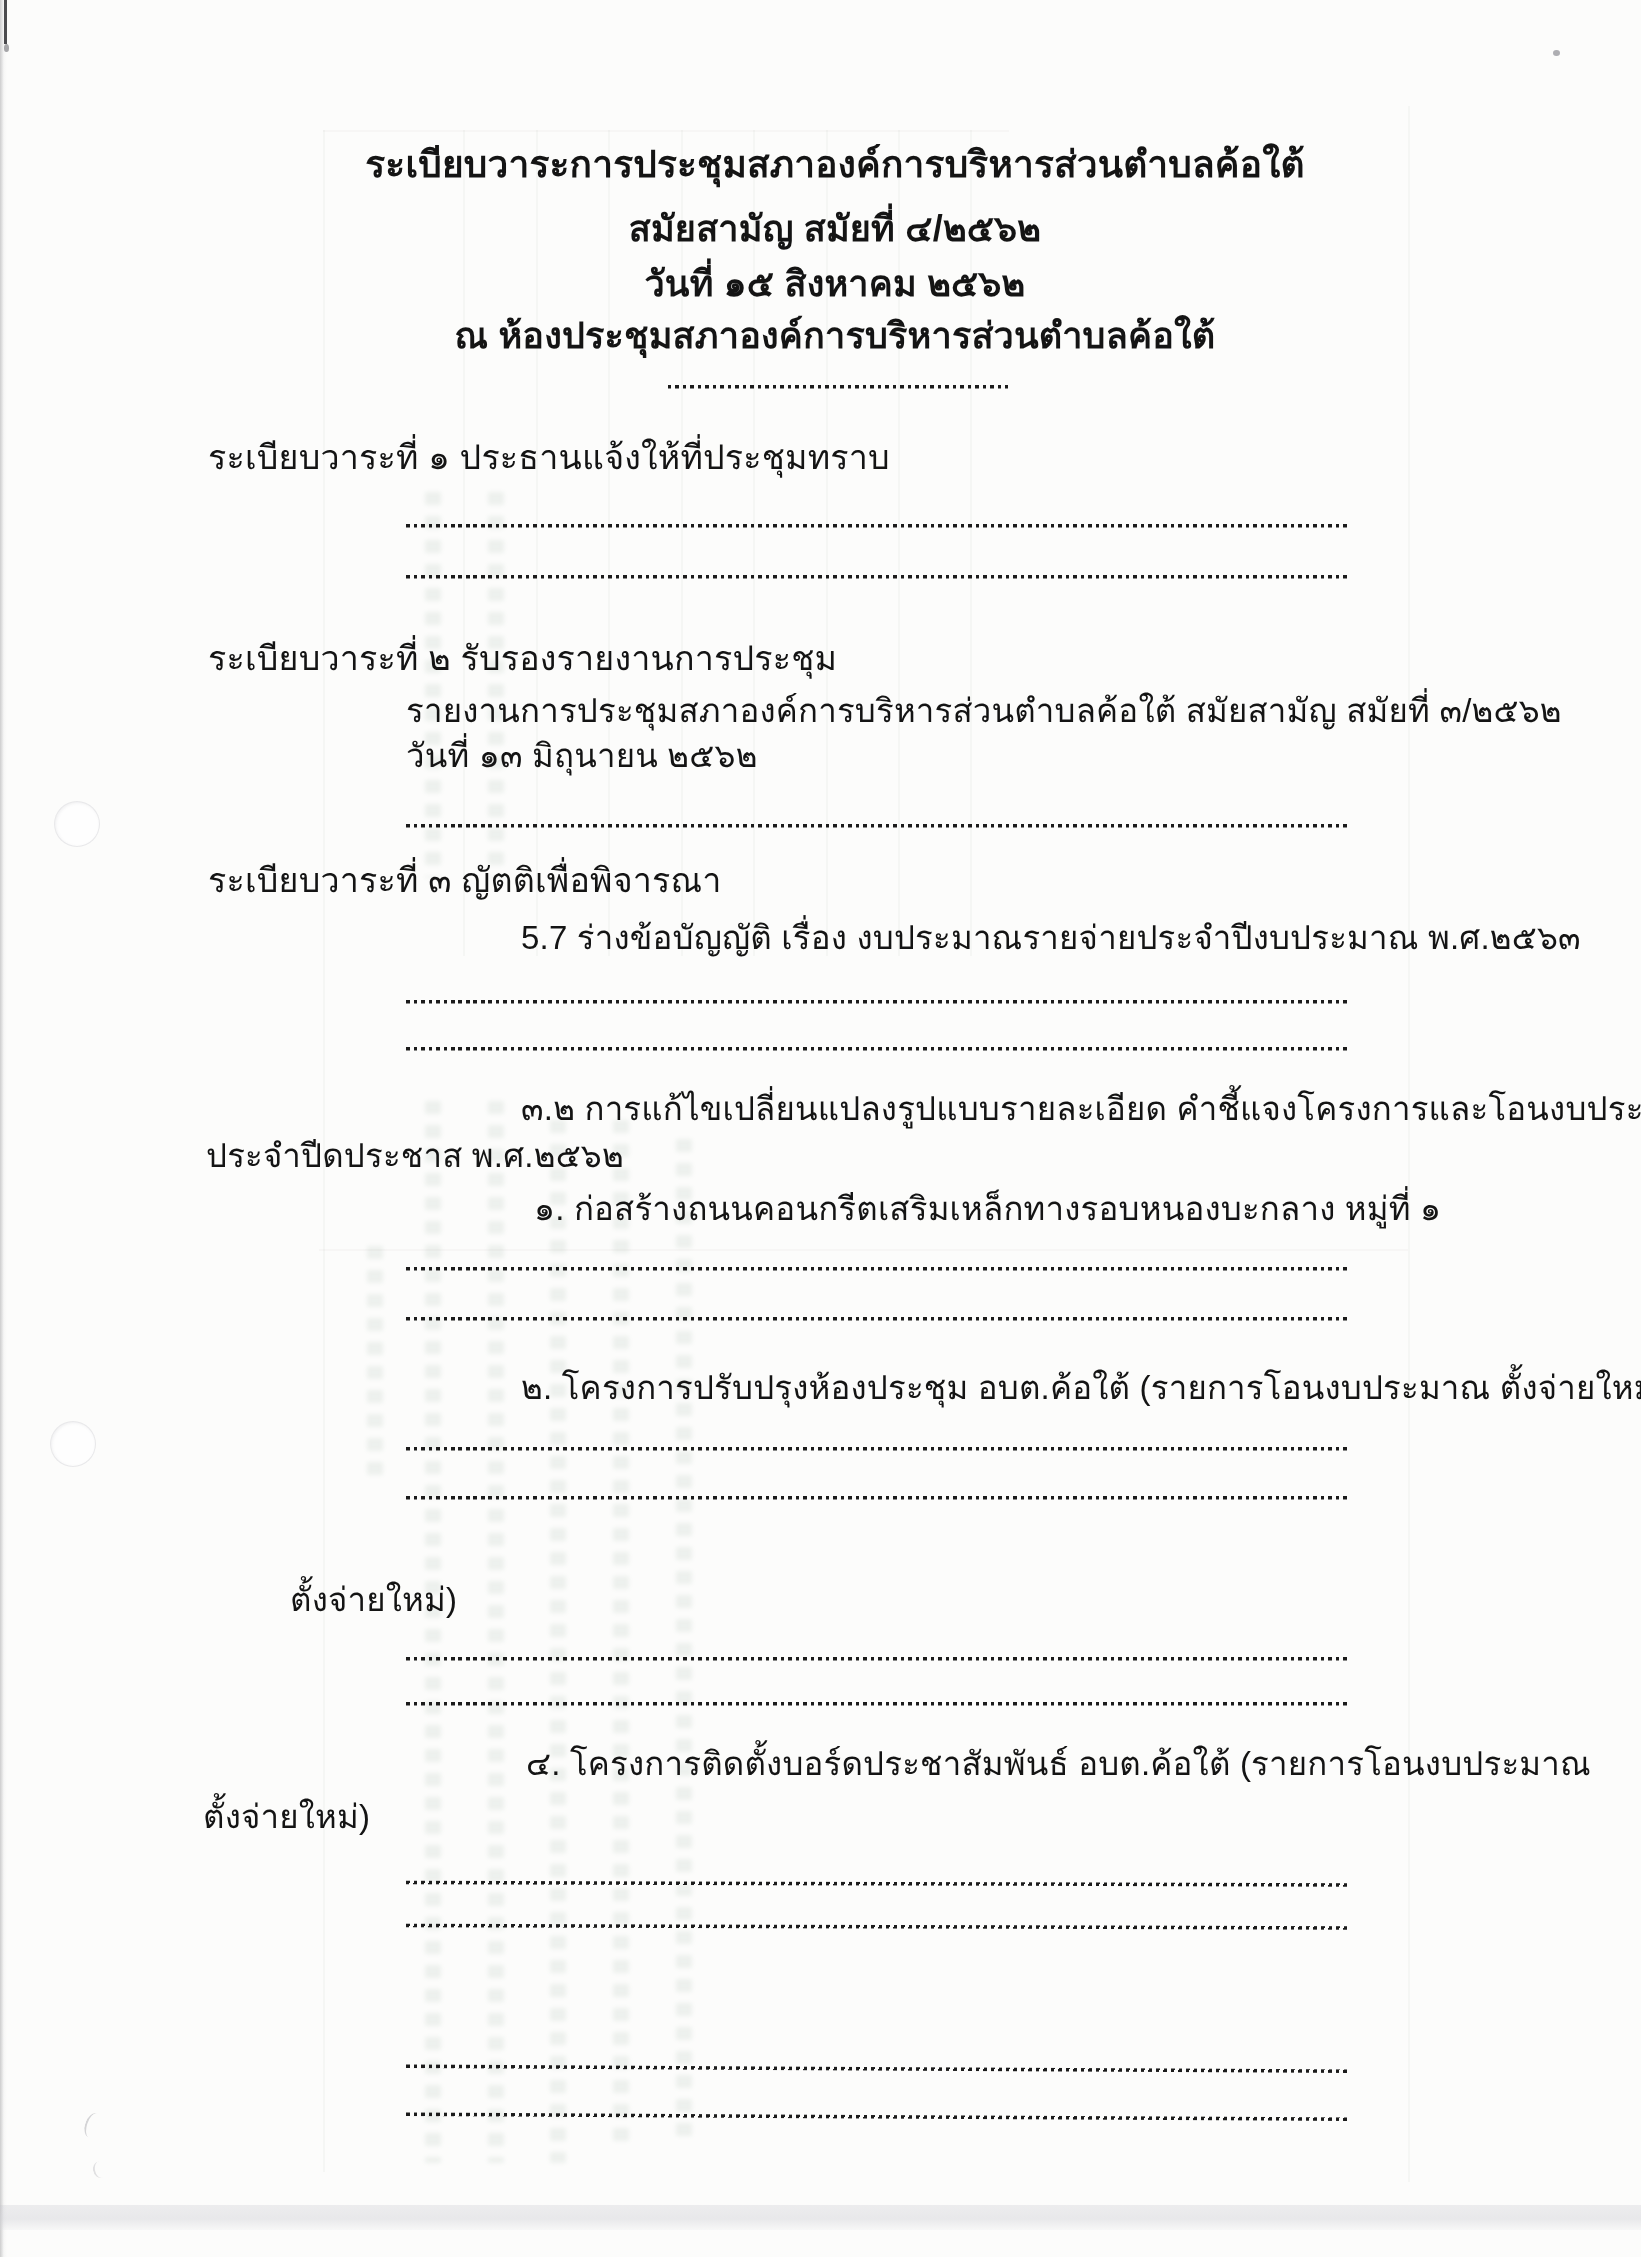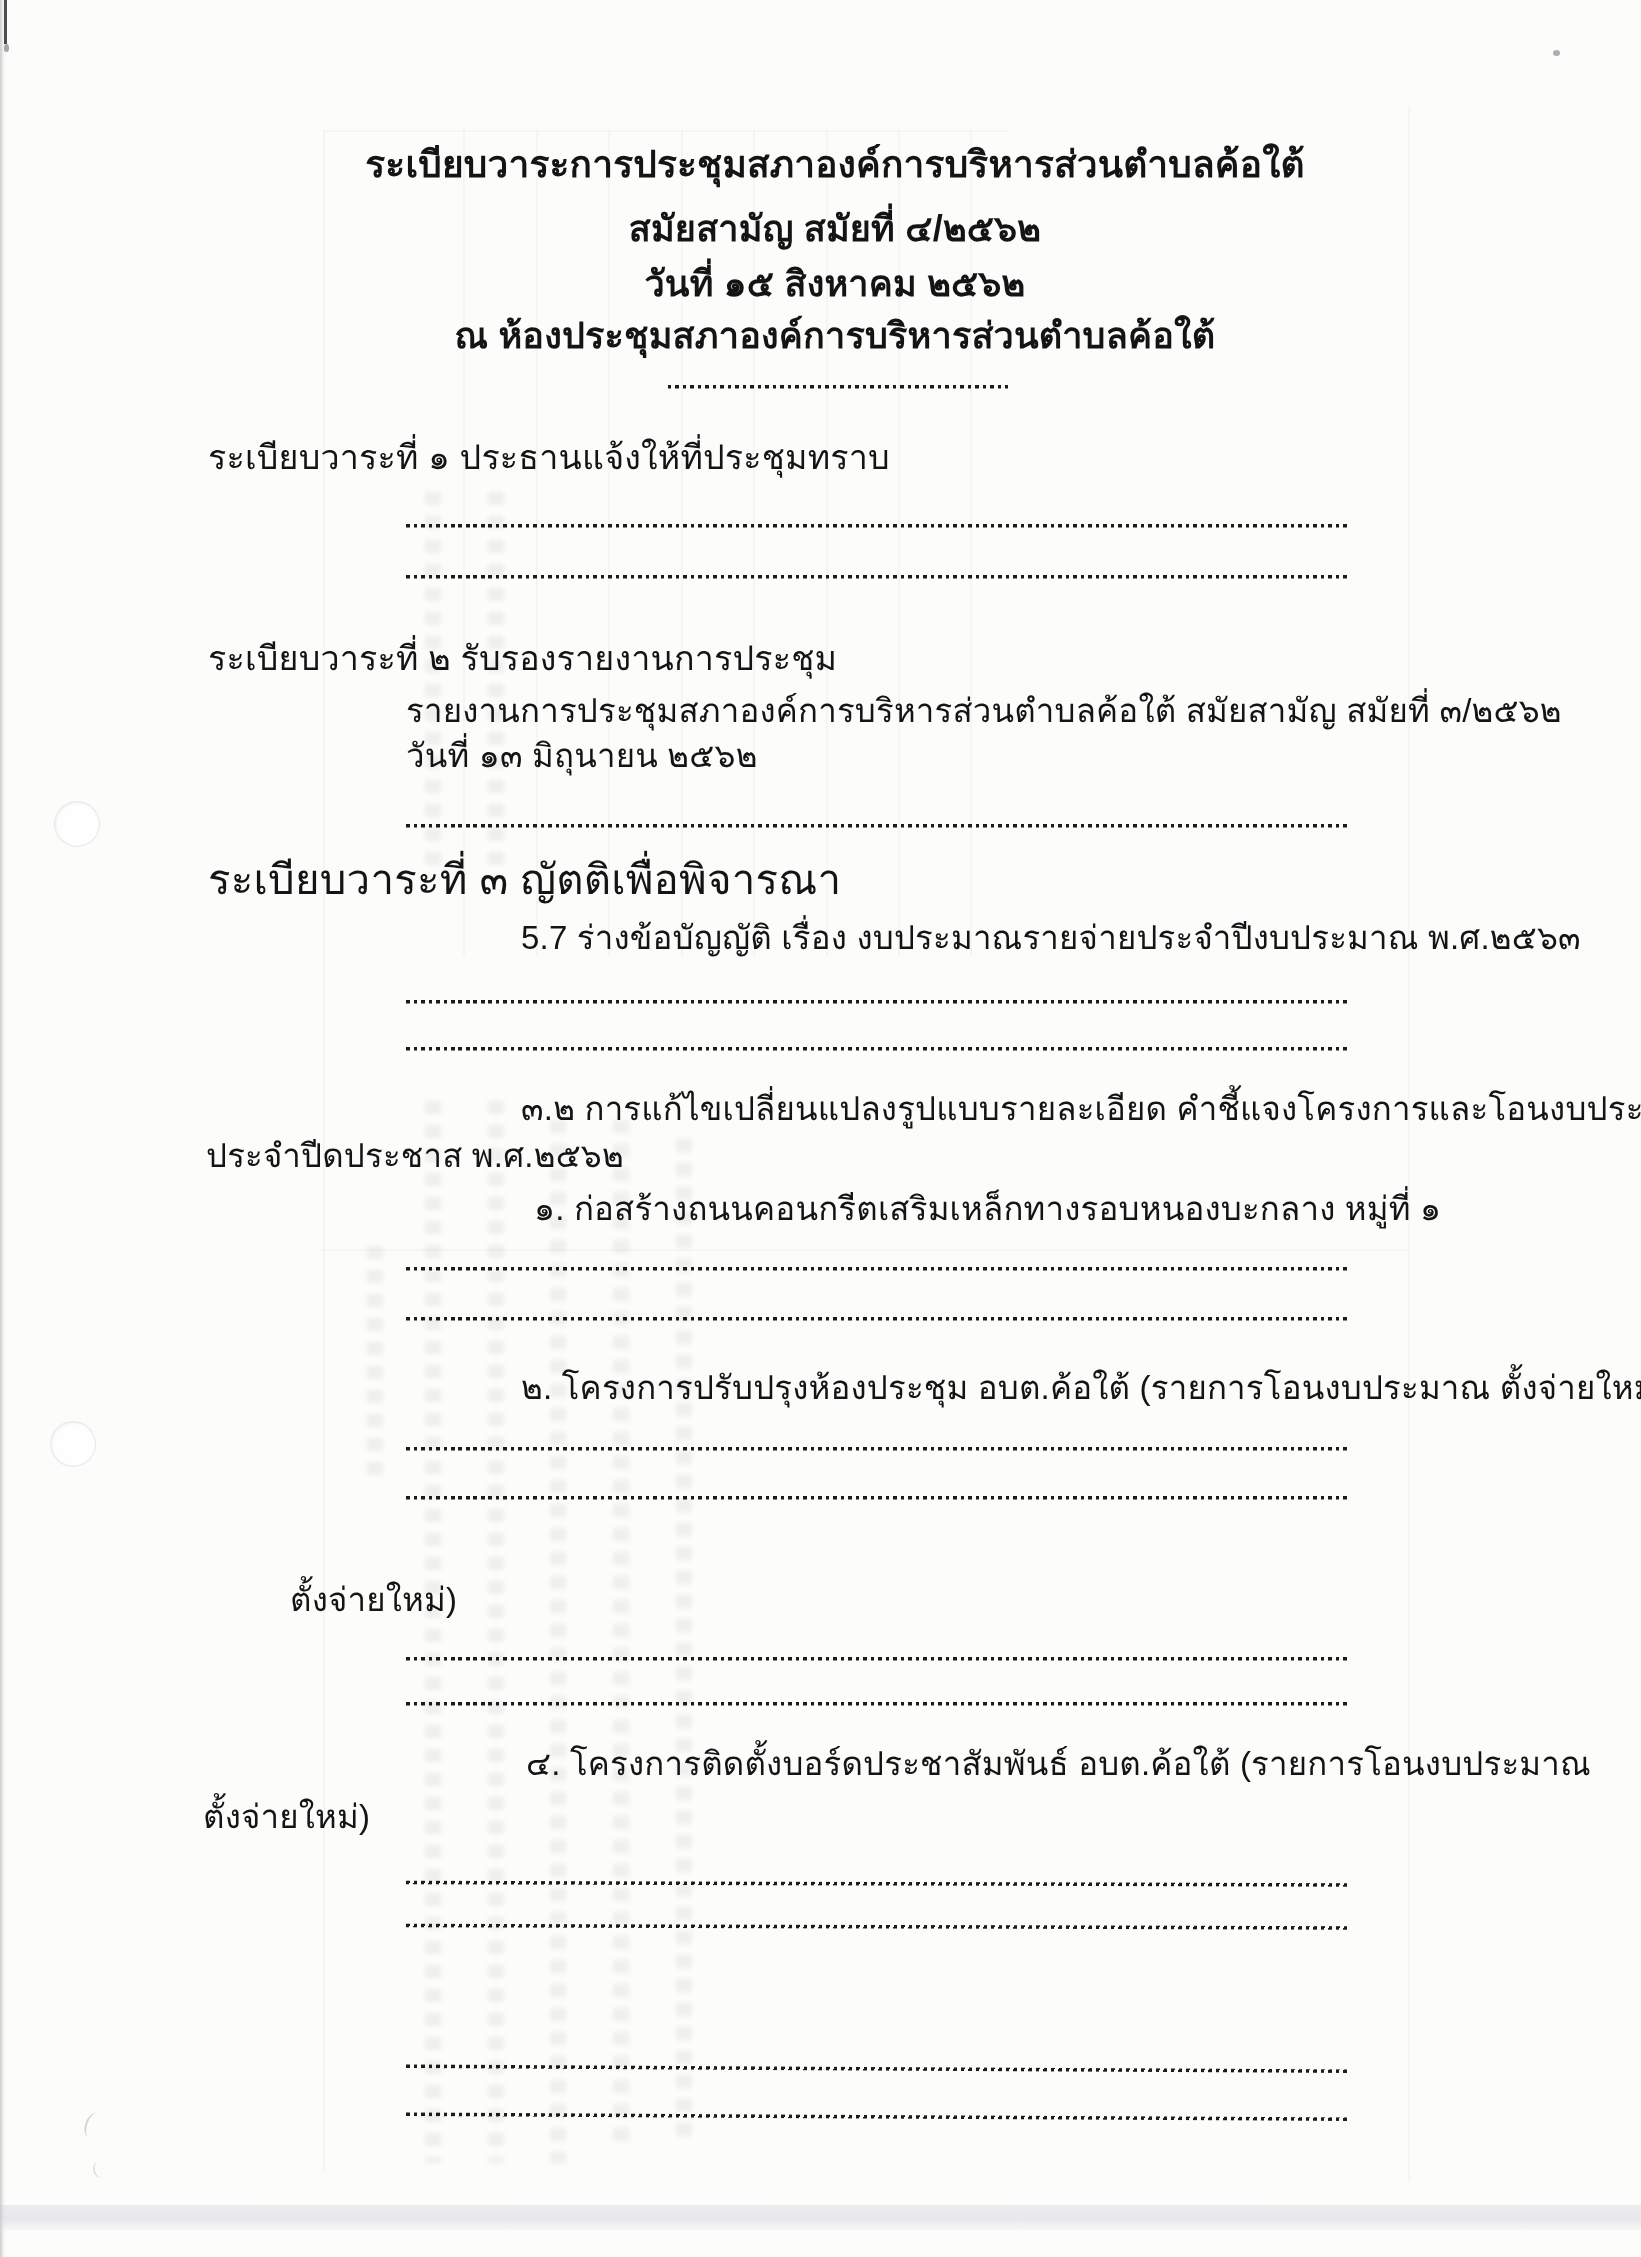--- a/index.html
+++ b/index.html
@@ -103,21 +103,21 @@
 
   <div class="txt bold" style="left:208px;top:435px;font-size:34px;">ระเบียบวาระที่ ๑  ประธานแจ้งให้ที่ประชุมทราบ</div>
   <div class="dotline" style="top:524px;"></div>
   <div class="dotline" style="top:575px;"></div>
 
   <div class="txt bold" style="left:208px;top:636px;font-size:34px;">ระเบียบวาระที่ ๒  รับรองรายงานการประชุม</div>
   <div class="txt" style="left:406px;top:689px;">รายงานการประชุมสภาองค์การบริหารส่วนตำบลค้อใต้ สมัยสามัญ สมัยที่ ๓/๒๕๖๒</div>
   <div class="txt" style="left:406px;top:734px;">วันที่ ๑๓ มิถุนายน ๒๕๖๒</div>
   <div class="dotline" style="top:824px;"></div>
 
-  <div class="txt bold" style="left:208px;top:858px;font-size:42px;text-align:right;">ระเบียบวาระที่ ๓  ญัตติเพื่อพิจารณา</div>
+  <div class="txt bold" style="left:208px;top:858px;font-size:34px;text-align:right;">ระเบียบวาระที่ ๓  ญัตติเพื่อพิจารณา</div>
   <div class="txt" style="left:521px;top:916px;">5.7  ร่างข้อบัญญัติ เรื่อง งบประมาณรายจ่ายประจำปีงบประมาณ พ.ศ.๒๕๖๓</div>
   <div class="dotline" style="top:1000px;"></div>
   <div class="dotline" style="top:1047px;"></div>
 
   <div class="txt" style="left:521px;top:1087px;">๓.๒  การแก้ไขเปลี่ยนแปลงรูปแบบรายละเอียด คำชี้แจงโครงการและโอนงบประมาณ</div>
   <div class="txt" style="left:206px;top:1134px;">ประจำปีดประชาส พ.ศ.๒๕๖๒</div>
 
   <div class="txt" style="left:534px;top:1187px;">๑. ก่อสร้างถนนคอนกรีตเสริมเหล็กทางรอบหนองบะกลาง  หมู่ที่ ๑</div>
   <div class="dotline" style="top:1267px;"></div>
   <div class="dotline" style="top:1317px;"></div>

